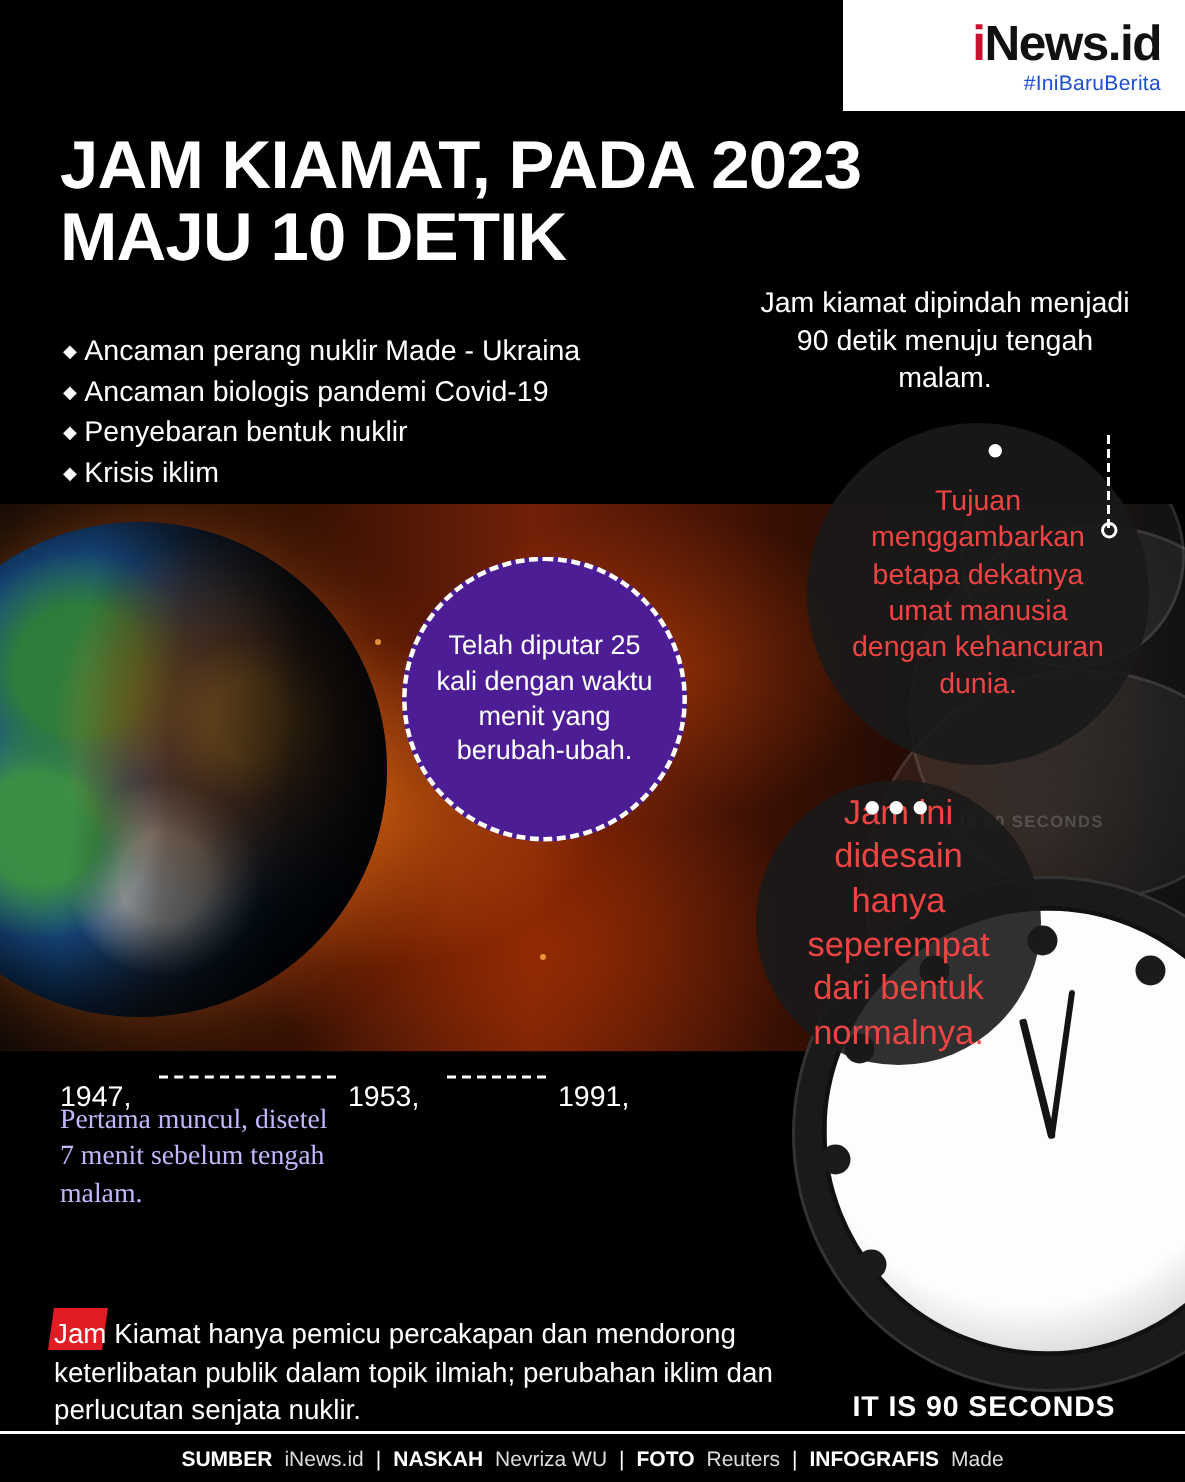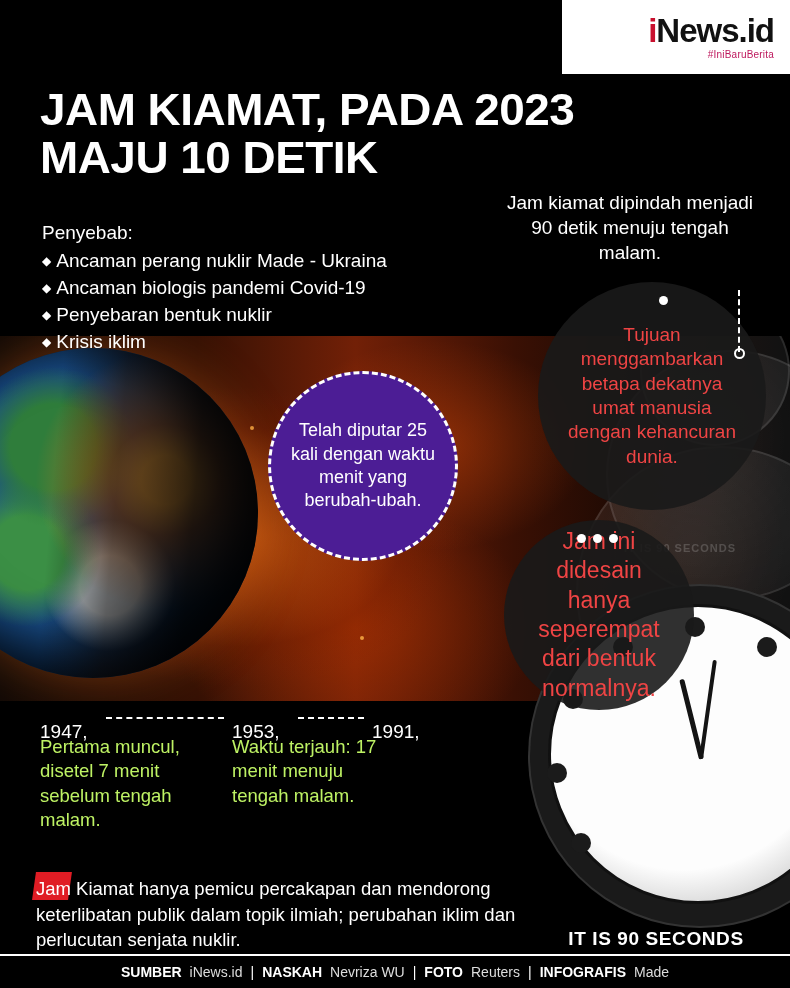--- a/index.html
+++ b/index.html
@@ -28,22 +28,22 @@
   }
   .logo-main {
     font-size: 33px;
     font-weight: bold;
     letter-spacing: -1px;
     line-height: 1;
   }
   .logo-i { color: #c8102e; }
   .logo-news { color: #111; }
   .logo-tag {
-    font-size: 10px;
-    color: #be185d;
+    font-size: 14px;
+    color: #1d4ed8;
     margin-top: 2px;
     letter-spacing: .2px;
   }
 
   
   .title-block {
     position: absolute;
     top: 86px; left: 40px;
     width: 700px;
     z-index: 15;
@@ -303,21 +303,22 @@
     height: 0;
   }
   .tl-cols {
     display: flex;
     gap: 0;
     margin-top: 6px;
   }
   .tl-col {
     font-size: 18.5px;
     line-height: 1.32;
-    color: #bef264;
+    color: #c4b5fd;
+    font-family: Liberation Serif, serif;
   }
   .tl-col.c1 { width: 192px; }
   .tl-col.c2 { width: 140px; }
   .tl-col.c3 { width: 168px; }
 
   
   .bottom-note {
     position: absolute;
     left: 36px; top: 876px;
     width: 520px;
@@ -400,21 +401,20 @@
   </div>
   <div class="logo-tag">#IniBaruBerita</div>
 </div>
 
 <div class="title-block">
   <div class="title-line">JAM KIAMAT, PADA 2023</div>
   <div class="title-line">MAJU 10 DETIK</div>
 </div>
 
 <div class="causes">
-  <div class="causes-head">Penyebab:</div>
   <div class="cause-item">
     <span class="cause-bullet">◆</span>
     <span>Ancaman perang nuklir Made - Ukraina</span>
   </div>
   <div class="cause-item">
     <span class="cause-bullet">◆</span>
     <span>Ancaman biologis pandemi Covid-19</span>
   </div>
   <div class="cause-item">
     <span class="cause-bullet">◆</span>
@@ -453,21 +453,20 @@
 <div class="timeline">
   <div class="tl-row">
     <div class="tl-year" style="left:0;">1947,</div>
     <div class="tl-dashes" style="left:66px; width:118px;"></div>
     <div class="tl-year" style="left:192px;">1953,</div>
     <div class="tl-dashes" style="left:258px; width:66px;"></div>
     <div class="tl-year" style="left:332px;">1991,</div>
   </div>
   <div class="tl-cols">
     <div class="tl-col c1">Pertama muncul, disetel 7 menit sebelum tengah malam.</div>
-    <div class="tl-col c3">Waktu terjauh: 17 menit menuju tengah malam.</div>
   </div>
 </div>
 
 <div class="bottom-note">
   <div class="red-tab"></div>
   <span>Jam Kiamat hanya pemicu percakapan dan mendorong keterlibatan publik dalam topik ilmiah; perubahan iklim dan perlucutan senjata nuklir.</span>
 </div>
 
 <div class="footer">
   <b>SUMBER</b>

